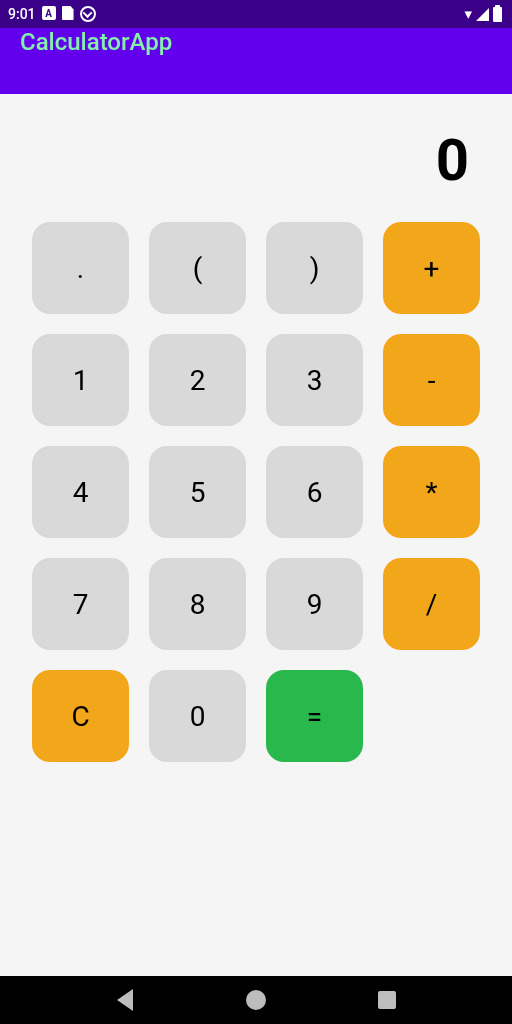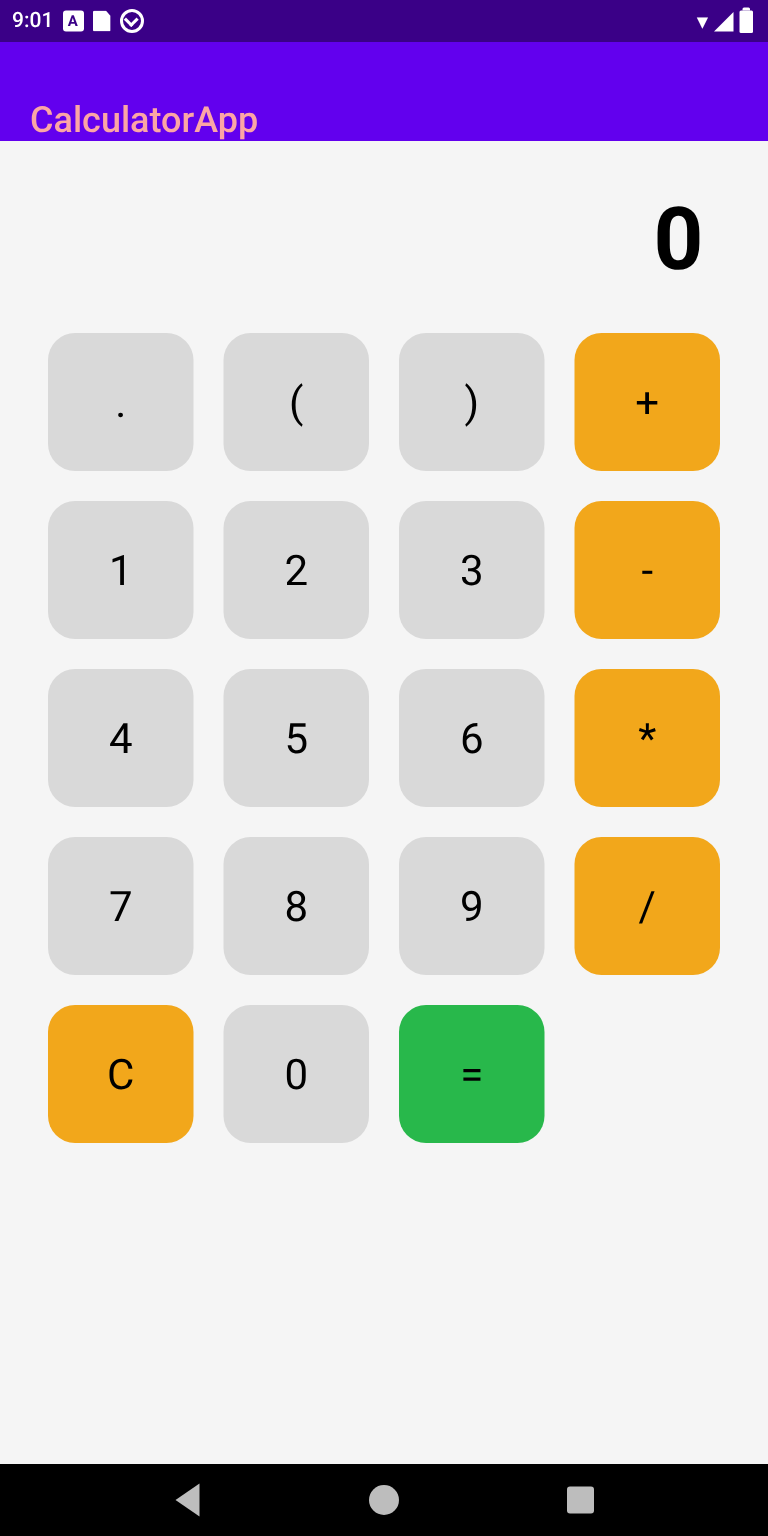--- a/index.html
+++ b/index.html
@@ -9,21 +9,21 @@
       height: 28px;
       background: #3a0087;
       color: #fff;
       display: flex;
       align-items: center;
       justify-content: space-between;
       padding: 0 10px 0 8px;
       font-size: 14px;
       font-weight: 500;
     }
-    .status-left { display: flex; align-items: center; gap: 6px; }
+    .status-left { display: flex; gap: 6px; }
     .status-right { display: flex; align-items: center; gap: 4px; }
     .status-icon { font-size: 14px; line-height: 1; }
     .square-a {
       width:14px; height:14px; background:#fff; color:#3a0087; font-size:10px;
       font-weight:700; display:flex; align-items:center; justify-content:center;
       border-radius:2px;
     }
     .sd-card {
       width:12px; height:14px; background:#fff; border-radius:1px;
       clip-path: polygon(0 0, 75% 0, 100% 25%, 100% 100%, 0 100%);
@@ -34,23 +34,23 @@
     }
     .ring-q::after{ content:""; width:5px; height:5px; border:2px solid #fff; border-left:none; border-top:none; transform:rotate(45deg) translate(-1px,-1px); }
     .wifi { font-size:15px; }
     .signal { width:0; height:0; border-left:13px solid transparent; border-bottom:13px solid #fff; }
     .battery { width:9px; height:15px; background:#fff; border-radius:1px; position:relative; }
     .battery::before{ content:""; position:absolute; top:-2px; left:2px; width:5px; height:2px; background:#fff; border-radius:1px 1px 0 0; }
 
     .app-bar {
       height: 66px;
       background: #6200EE;
-      color: #fca5a5;
+      color: #86efac;
       display: flex;
-      align-items: flex-end;
+      align-items: flex-start;
       padding: 0 20px;
       font-size: 24px;
       font-weight: 500;
     }
 
     .content {
       padding: 0 32px 0 32px;
     }
 
     .display {

